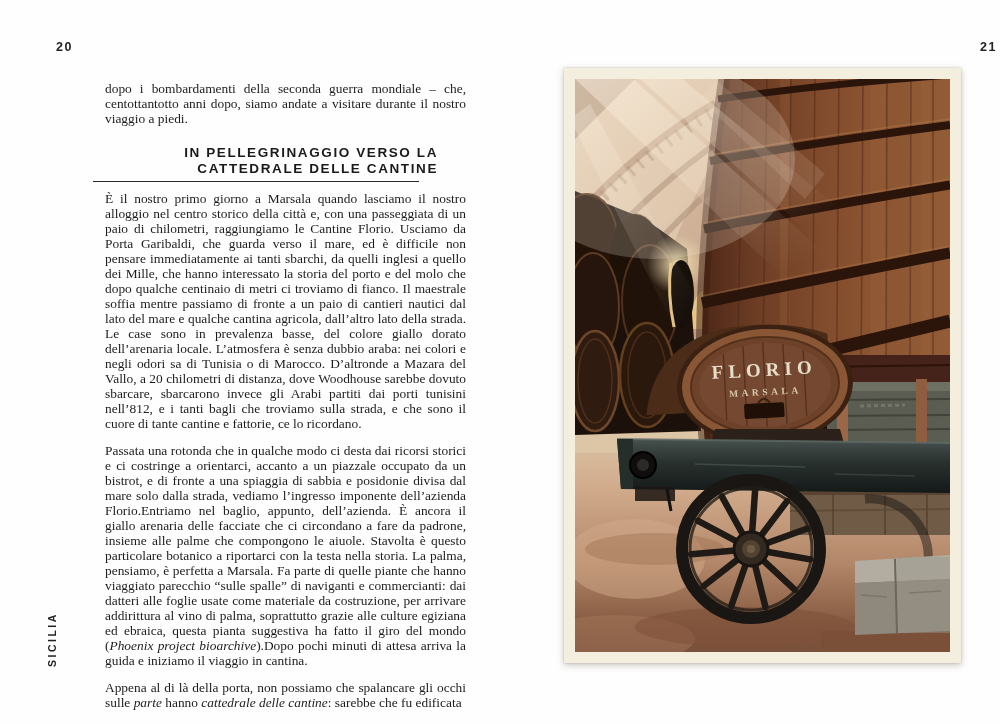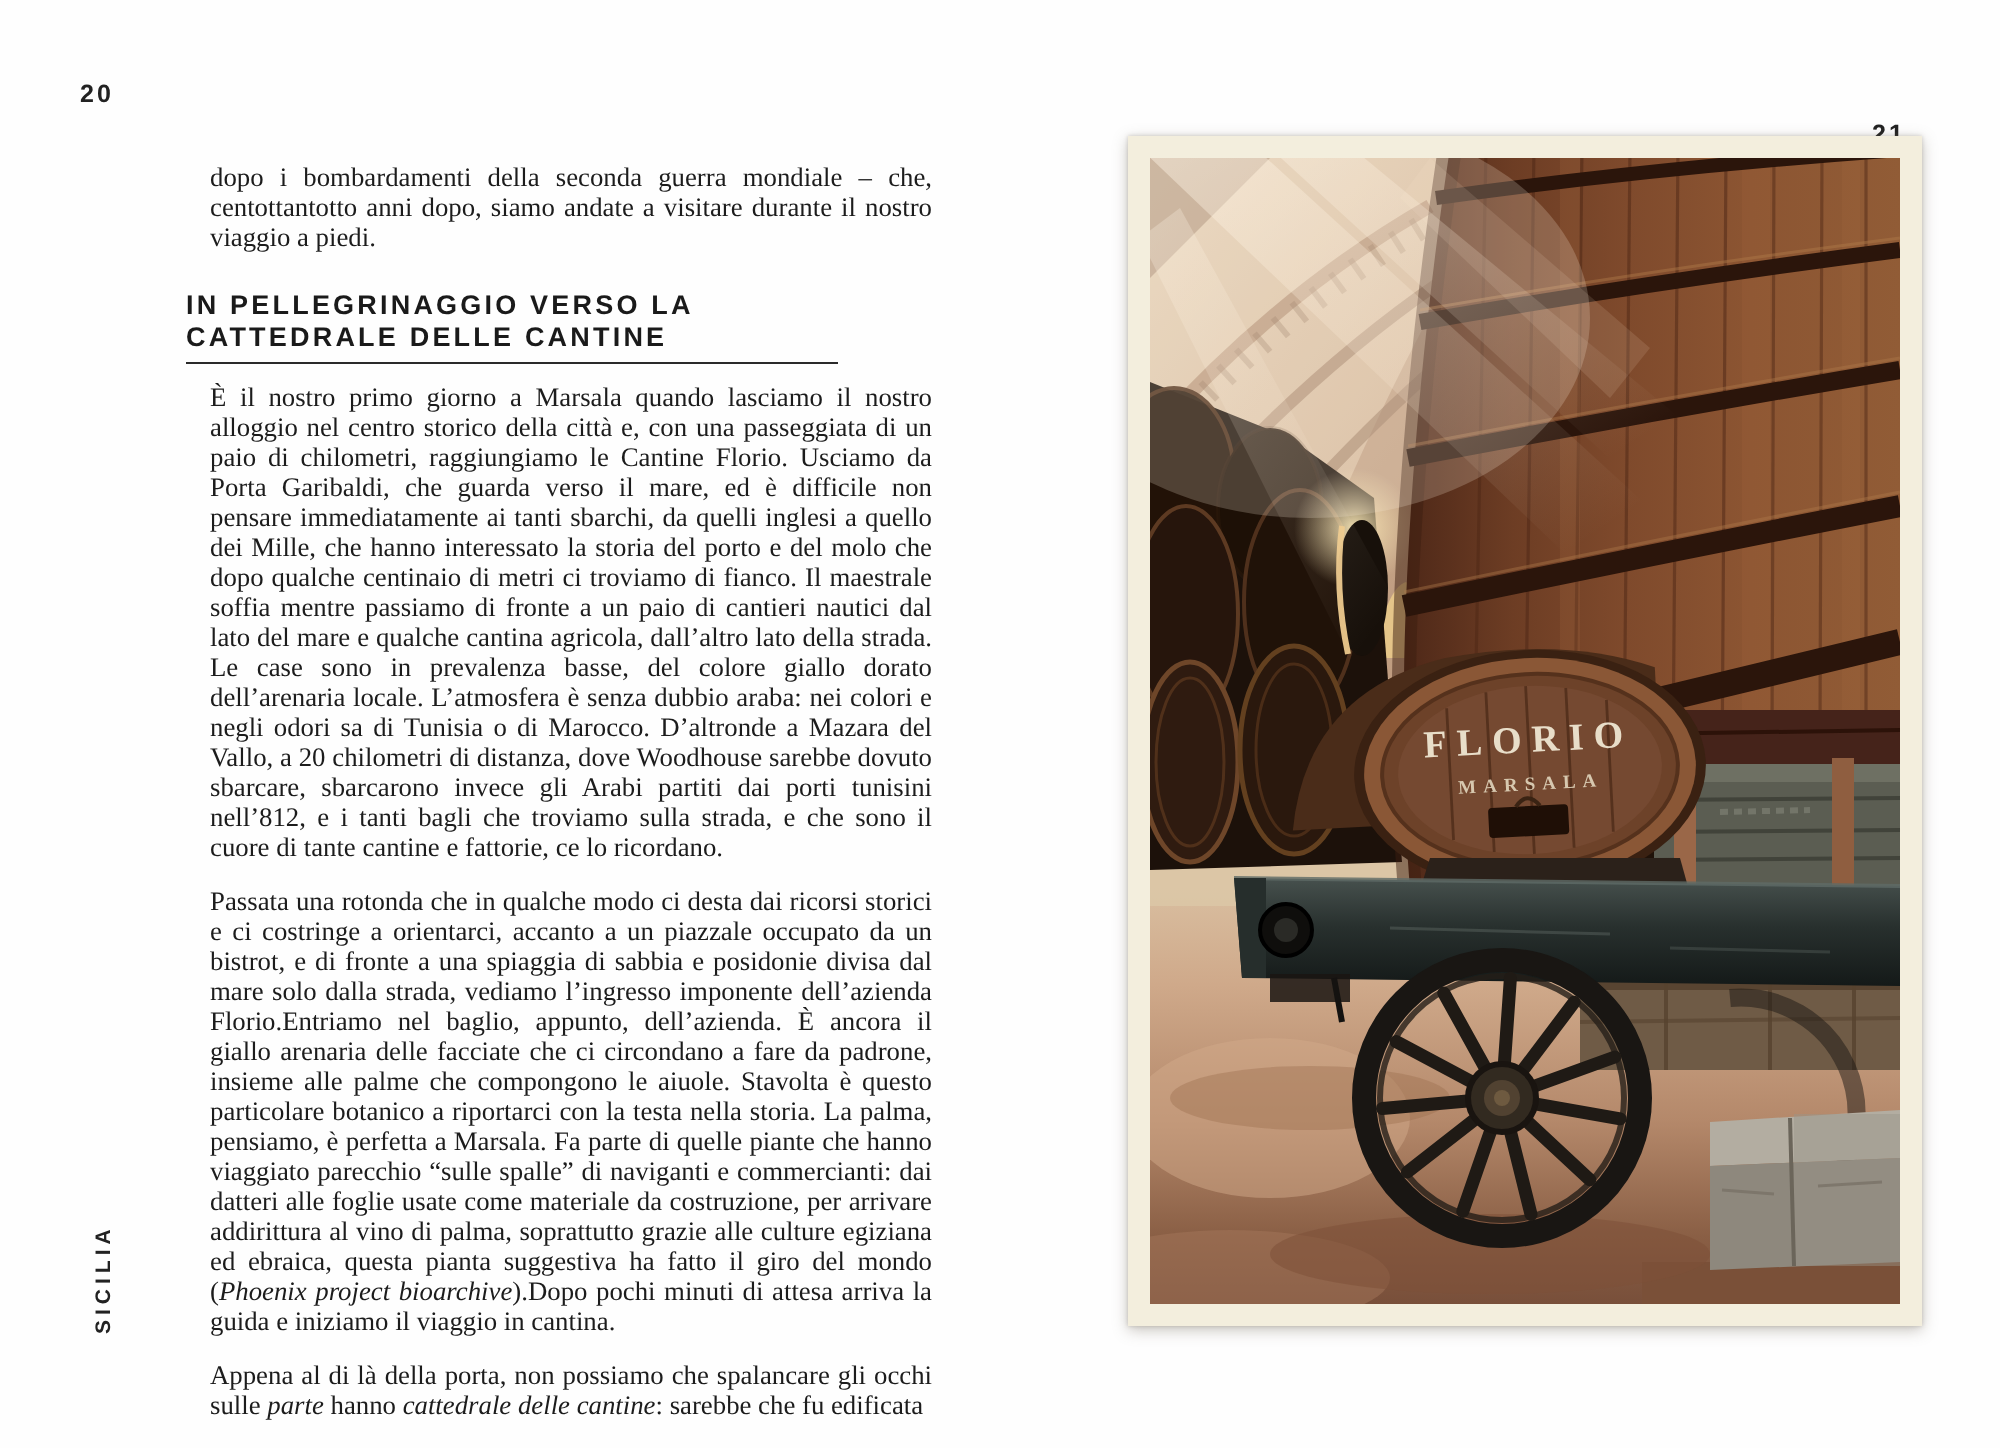--- a/index.html
+++ b/index.html
@@ -1,28 +1,28 @@
 <!DOCTYPE html>
 <html><head>
 <meta charset="utf-8">
 <style>
   html,body{margin:0;padding:0;background:#ffffff;}
   .spread{position:relative;width:1000px;height:724px;background:#fefefe;overflow:hidden;
           font-family:"Liberation Serif",serif;color:#1c1c1c;}
   .pagenum{position:absolute;top:40px;font-family:"Liberation Sans",sans-serif;
            font-weight:bold;font-size:12.5px;letter-spacing:1.5px;color:#222;}
-  .pagenum.left{left:40px;}
-  .pagenum.right{left:936px;margin-top:20px;}
+  .pagenum.left{left:56px;}
+  .pagenum.right{left:980px;}
   .spine-label{position:absolute;left:46px;top:667px;transform:rotate(-90deg);transform-origin:0 0;
            font-family:"Liberation Sans",sans-serif;font-weight:bold;font-size:10.5px;
            letter-spacing:2.5px;color:#222;white-space:nowrap;}
   .text-col{position:absolute;left:93px;top:69px;width:385px;}
   .text-col p{margin:12px;font-size:13.4px;line-height:15px;text-align:justify;hyphens:none;}
   .heading{margin:19px 0 0 0;max-width:345px;font-family:"Liberation Sans",sans-serif;
-           font-weight:bold;font-size:13.5px;line-height:15.5px;letter-spacing:1.6px;color:#1a1a1a;}
+           font-weight:bold;font-size:13.5px;line-height:15.5px;letter-spacing:1.6px;color:#1a1a1a;text-align:right;}
   .rule{margin-top:5px;width:326px;height:0;border-top:1.5px solid #2a2a2a;}
   .p-first{margin-top:9px !important;}
   .text-col em{font-style:italic;}
   .photo{position:absolute;left:564px;top:68px;width:375px;height:573px;margin:0;
          border:11px solid #f3eedd;background:#f3eedd;
          box-shadow:0 2px 7px rgba(110,100,85,.38),0 0 2px rgba(110,100,85,.3);}
   .photo svg{display:block;}
 </style>
 </head>
 <body>

